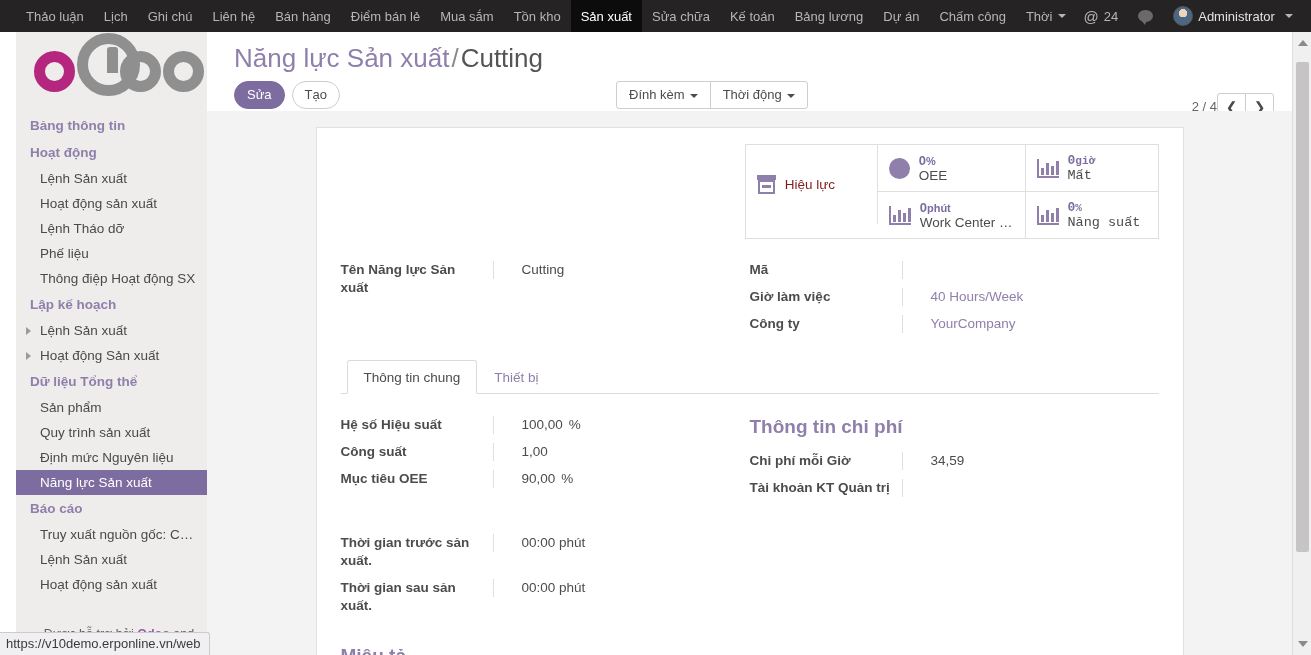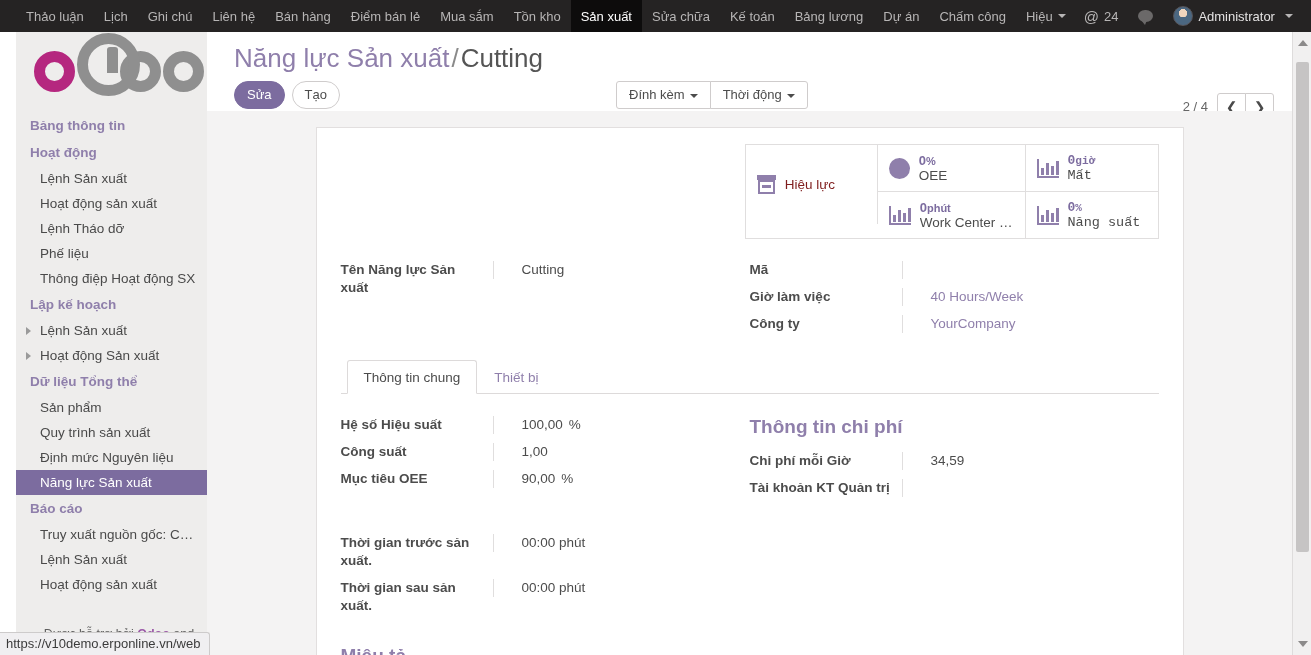--- a/index.html
+++ b/index.html
@@ -159,21 +159,21 @@
   .btn-group .btn:last-child { border-radius: 0 3px 3px 0; }
   .caret {
     display: inline-block; margin-left: 5px;
     border-left: 4px solid transparent;
     border-right: 4px solid transparent;
     border-top: 4px solid #4c4c4c;
     vertical-align: middle;
   }
   .pager {
     position: absolute; right: 18px; top: 61px;
-    display: flex; align-items: center; gap: 9px;
+    display: flex; align-items: center; 
   }
   .pager-count { font-size: 13px; color: #666666; }
   .pager-btns { display: flex; }
   .pager-btn {
     width: 29px; height: 27px; border: 1px solid #cfcccc;
     background: #ffffff; display: flex; align-items: center; justify-content: center;
     cursor: pointer; margin-left: -1px; color: #4a4a4a; font-size: 14px;
   }
   .pager-btn:first-child { margin-left: 0; border-radius: 3px 0 0 3px; }
   .pager-btn:last-child { border-radius: 0 3px 3px 0; }
@@ -344,21 +344,21 @@
         <div class="nav-item">
           <span>Bảng lương</span>
         </div>
         <div class="nav-item">
           <span>Dự án</span>
         </div>
         <div class="nav-item">
           <span>Chấm công</span>
         </div>
         <div class="nav-item">
-          <span>Hiệu</span>
+          <span>Thời</span>
           <span class="nav-caret"></span>
         </div>
       </div>
     <div class="nav-right">
       <div class="nav-sys">
         <span class="at-glyph">@</span>
         <span>24</span>
       </div>
       <div class="nav-sys">
         <span class="chat-bubble"></span>

